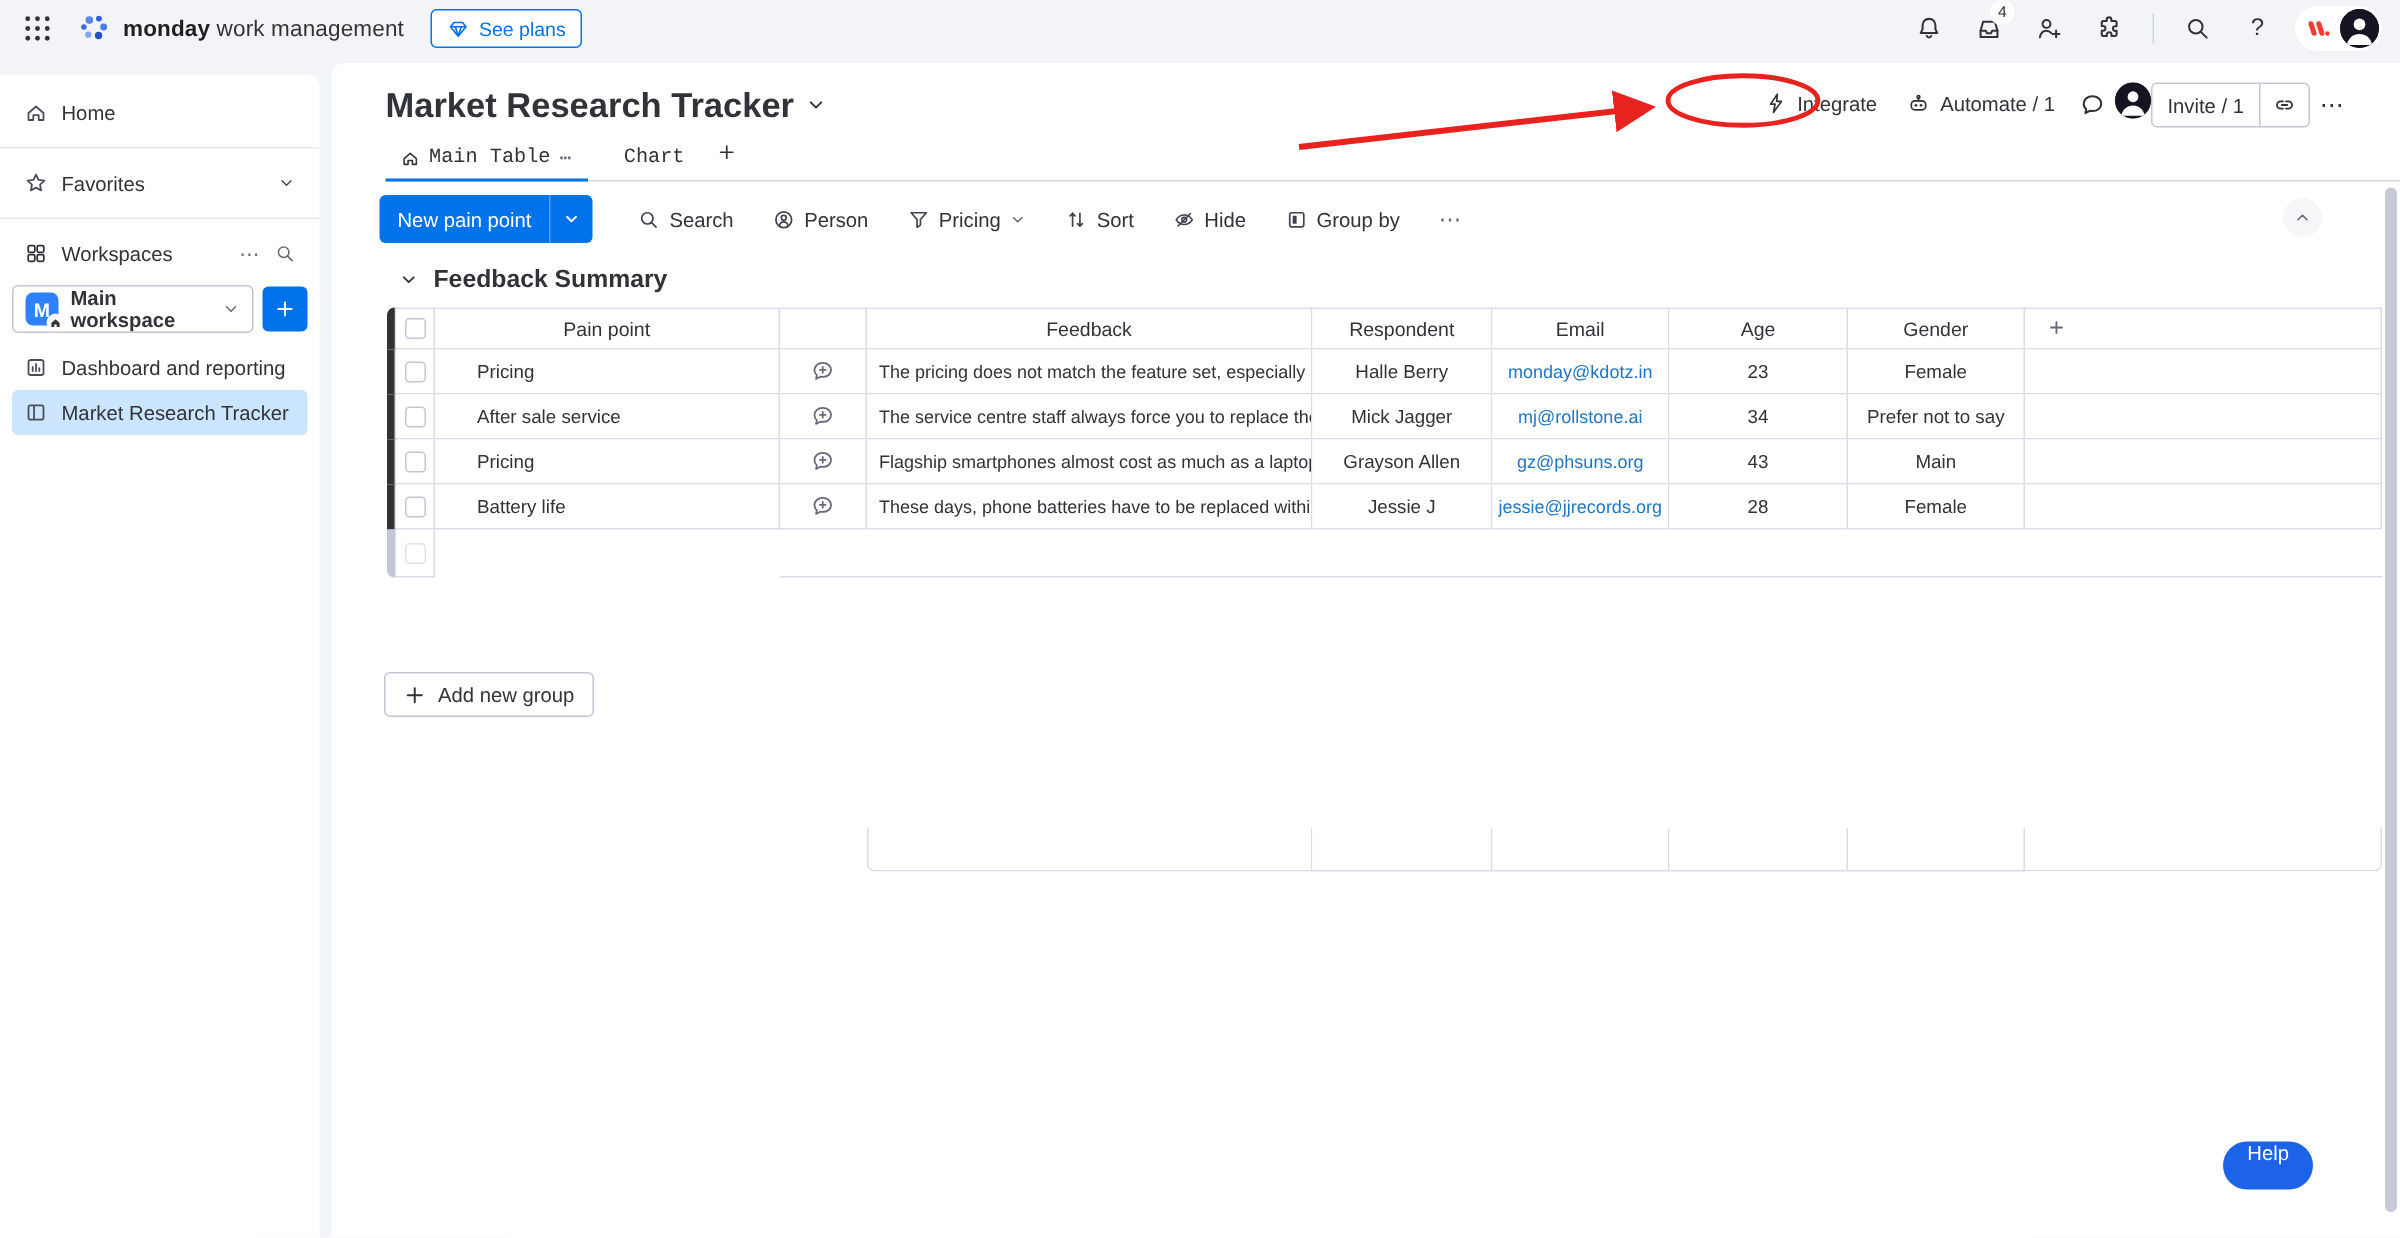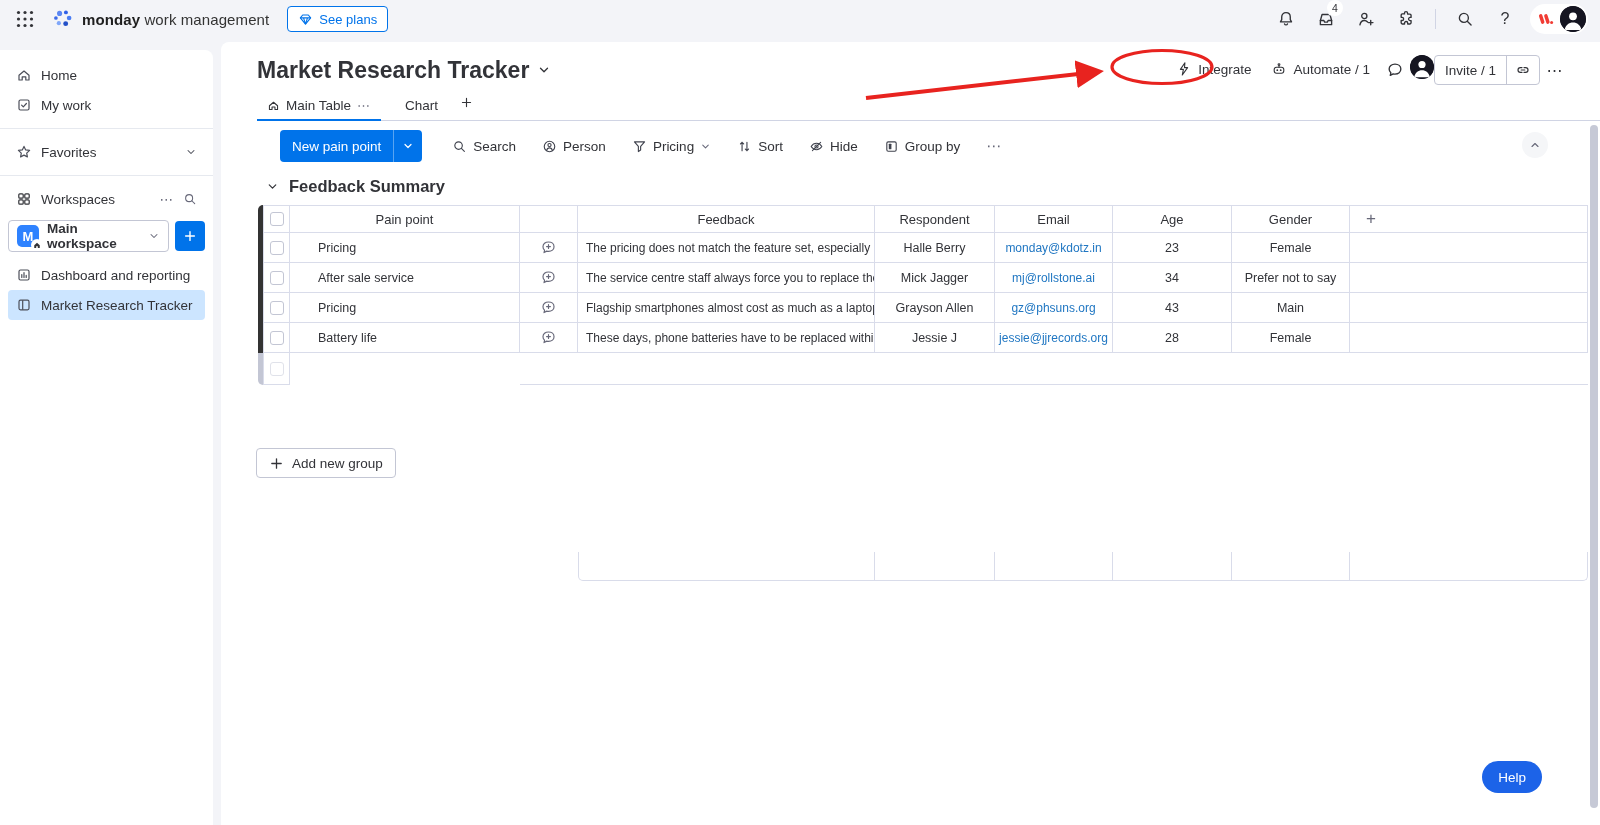--- a/index.html
+++ b/index.html
@@ -66,27 +66,27 @@
   .bh-iconbtn { width:30px; height:30px; display:flex; align-items:center; justify-content:center;
     border-radius:4px; cursor:pointer; color:#323338; }
   .invite-group { display:flex; align-items:stretch; border:1px solid #c3c6d4; border-radius:4px;
     height:30px; overflow:hidden; background:#fff; }
   .invite-main { display:flex; align-items:center; padding:0 10px; font-size:13.5px; cursor:pointer; }
   .invite-link { display:flex; align-items:center; padding:0 8px; border-left:1px solid #c3c6d4; cursor:pointer; color:#323338; }
 
   .tabs { position:absolute; top:50px; left:36px; right:0; height:29px; display:flex; align-items:flex-end; }
   .tabs-underline { position:absolute; left:0; right:0; bottom:0; height:1px; background:#d0d4e4; }
   .tab { display:flex; align-items:center; gap:6px; font-size:13.5px; padding:0 10px 8px 10px;
-    cursor:pointer; position:relative; color:#323338; }
+    cursor:pointer; position:relative; color:#323338;font-family:Liberation Mono, monospace; }
   .tab.active::after { content:""; position:absolute; left:0; right:0; bottom:0; height:2.5px; background:#0073ea; z-index:2;}
   .tab .dots { color:#676879; font-size:13px; letter-spacing:1px; }
   .tab-add { padding:0 12px 8px; cursor:pointer; color:#323338; }
 
   
-  .toolbar { position:absolute; top:88px; left:32px; right:40px; height:32px; display:flex; align-items:center; gap:6px;margin-left:27px; }
+  .toolbar { position:absolute; top:88px; left:32px; right:40px; height:32px; display:flex; align-items:center; gap:6px; }
   .btn-new { display:flex; align-items:stretch; background:#0073ea; color:#fff; border-radius:4px;
     height:32px; overflow:hidden; cursor:pointer; margin-right:14px; }
   .btn-new-label { display:flex; align-items:center; padding:0 12px; font-size:13.5px; }
   .btn-new-caret { display:flex; align-items:center; padding:0 8px; border-left:1px solid rgba(255,255,255,.35); }
   .tool { display:flex; align-items:center; gap:6px; font-size:13.5px; color:#323338;
     padding:0 10px; height:30px; border-radius:4px; cursor:pointer; background:transparent; border:none; }
   .tool .ic { color:#40434e; }
   .collapse-btn { position:absolute; top:90px; right:52px; width:26px; height:26px; border-radius:50%;
     background:#f5f6f8; display:flex; align-items:center; justify-content:center; cursor:pointer; color:#676879; }
 
@@ -119,21 +119,21 @@
     grid-template-columns:297px 120px 118px 119px 118px 238px; }
   .summary-cell { height:29px; background:#fff; border:1px solid #d9dcea; border-top:none; border-left:none; }
   .summary-cell:first-child { border-left:1px solid #d9dcea; border-bottom-left-radius:5px; }
   .summary-cell:last-child { border-bottom-right-radius:5px; }
 
   .add-group-btn { position:absolute; top:406px; left:35px; display:flex; align-items:center; gap:8px;
     border:1px solid #c3c6d4; border-radius:4px; height:30px; padding:0 12px; font-size:13.5px;
     background:#fff; cursor:pointer; color:#323338; }
 
   .help-btn { position:absolute; right:58px; bottom:32px; height:32px; padding:0 16px; border-radius:16px;
-    background:#1c63e8; color:#fff; font-size:13.5px; display:flex; align-items:center; cursor:pointer; border:none; }
+    background:#1c63e8; color:#fff; font-size:13.5px; display:flex; cursor:pointer; border:none; }
 
   .scrollbar { position:absolute; right:2px; top:83px; width:8px; height:683px; border-radius:4px; background:#c6c9d6; }
 
   
   .annotation { position:absolute; top:0; left:0; width:1600px; height:825px; pointer-events:none; z-index:50; }
 </style>
 </head>
 <body>
 
 <div class="topbar">
@@ -226,29 +226,20 @@
 </div>
 
 <div class="sidebar">
   <div class="sb-item">
     <span class="ic">
       <svg width="16" height="16" viewBox="0 0 16 16" fill="none" stroke="currentColor" stroke-width="1.2" stroke-linejoin="round">
           <path d="M3 8.3 8 4l5 4.3V13H9.8V9.8H6.2V13H3z"></path>
         </svg>
     </span>
     <span>Home</span>
-  </div>
-  <div class="sb-item">
-    <span class="ic">
-      <svg width="16" height="16" viewBox="0 0 16 16" fill="none" stroke="currentColor" stroke-width="1.2" stroke-linecap="round" stroke-linejoin="round">
-          <rect x="3" y="3" width="10" height="10" rx="1.5"></rect>
-          <path d="M5.6 8.2l1.7 1.7 3.1-3.4"></path>
-        </svg>
-    </span>
-    <span>My work</span>
   </div>
   <div class="sb-divider"></div>
   <div class="sb-item">
     <span class="ic">
       <svg width="16" height="16" viewBox="0 0 16 16" fill="none" stroke="currentColor" stroke-width="1.2" stroke-linejoin="round">
           <path d="M8 2.4l1.7 3.5 3.9.5-2.9 2.7.7 3.8L8 11.1l-3.4 1.8.7-3.8L2.4 6.4l3.9-.5z"></path>
         </svg>
     </span>
     <span>Favorites</span>
     <span class="spacer" style="flex:1"></span>

